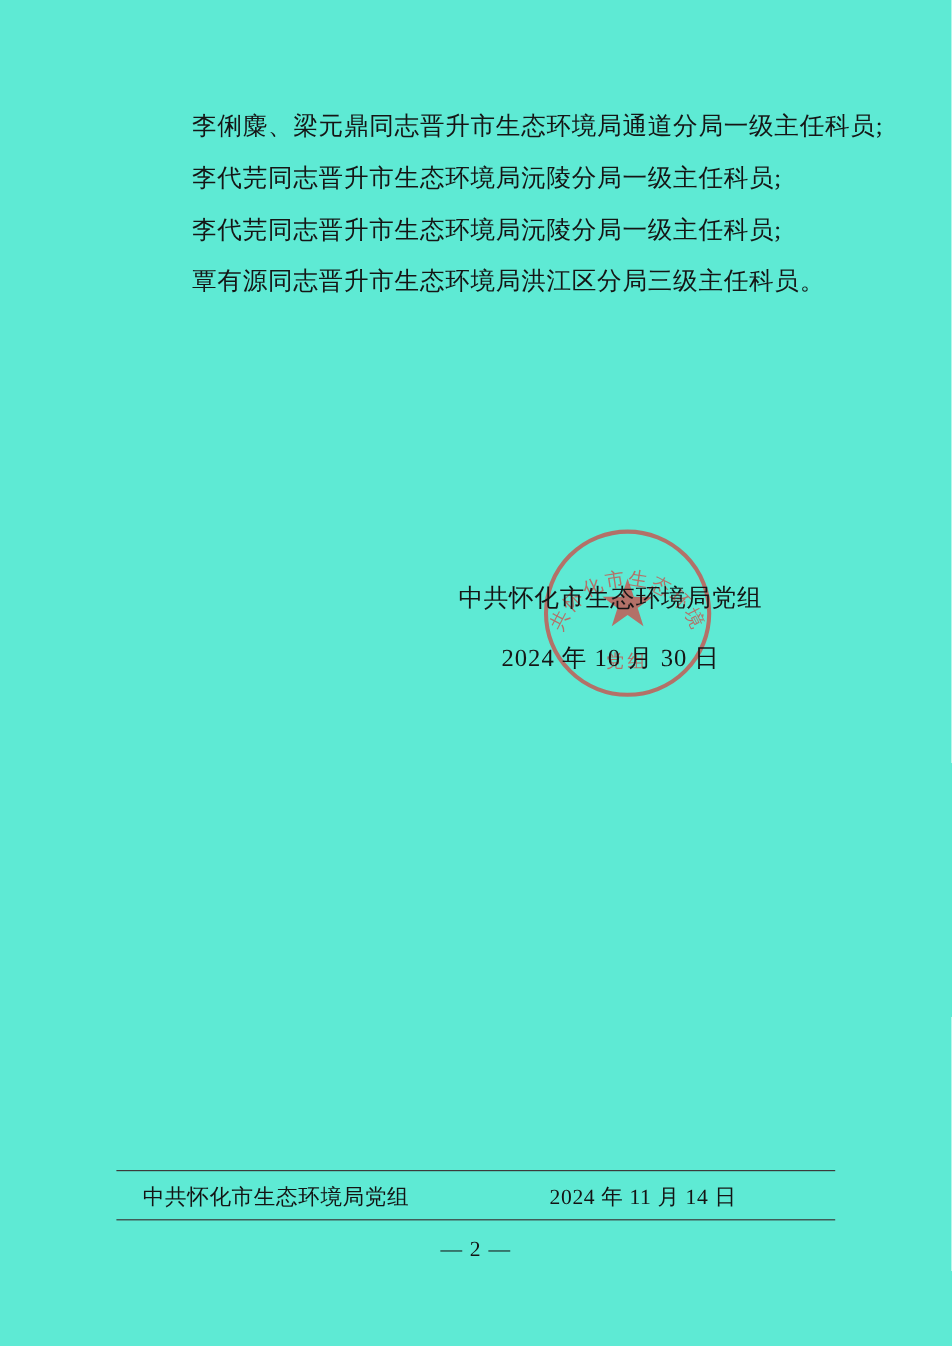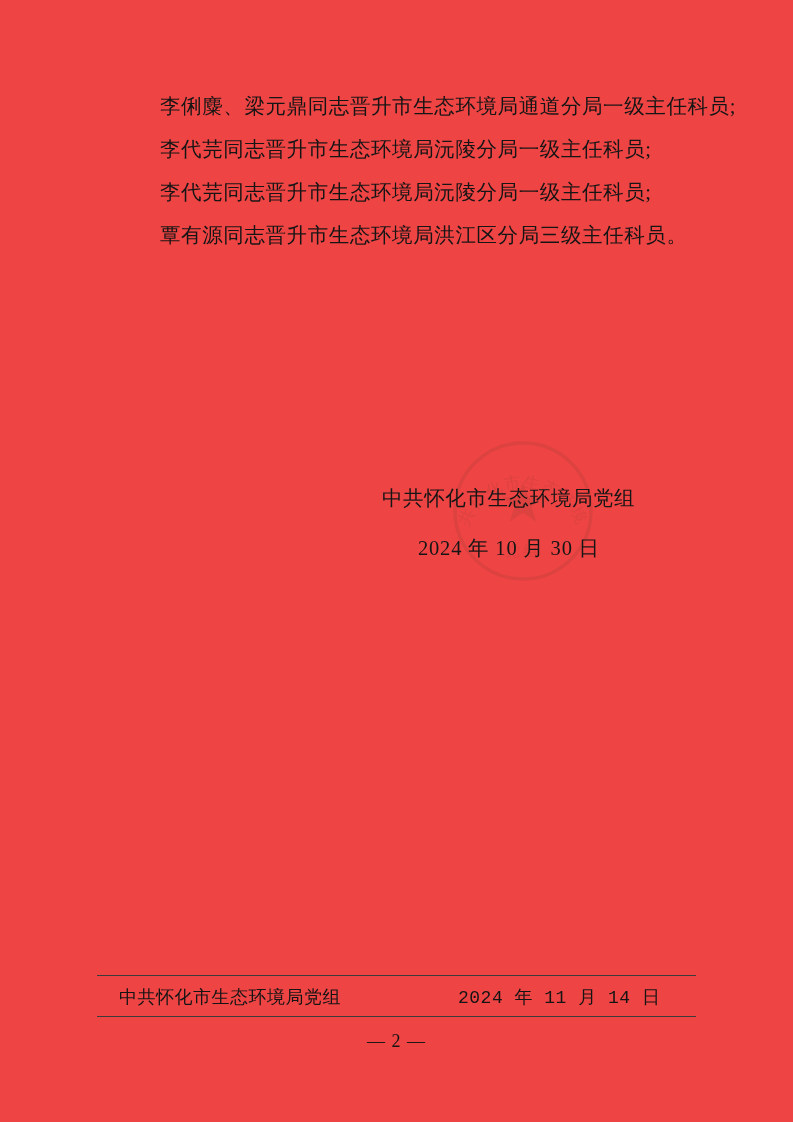--- a/index.html
+++ b/index.html
@@ -12,21 +12,21 @@
     height: 1122px;
     position: relative;
     font-family: "Liberation Serif", "DejaVu Serif", serif;
     color: #1a1a1a;
     overflow: hidden;
   }
 
   .page {
     position: absolute;
     inset: 0;
-    background: #ef4444;
+    background: #5eead4;
   }
 
   
   .body-block {
     position: absolute;
     left: 160px;
     top: 96px;
     width: 520px;
   }
   .para {
@@ -87,21 +87,21 @@
   }
   .footer-row {
     display: flex;
     align-items: center;
     padding: 9px 22px 7px 22px;
     font-size: 18px;
     letter-spacing: 0.5px;
     color: #141414;
   }
   .footer-left { flex: 0 0 auto; }
-  .footer-right { margin-left: 117px; font-family: Liberation Mono, monospace; }
+  .footer-right { margin-left: 117px; }
   .footer-rule-bottom {
     height: 1.1px;
     background: #3b3b3b;
     width: 100%;
   }
   .page-number {
     text-align: center;
     font-size: 18px;
     letter-spacing: 1px;
     margin-top: 14px;

